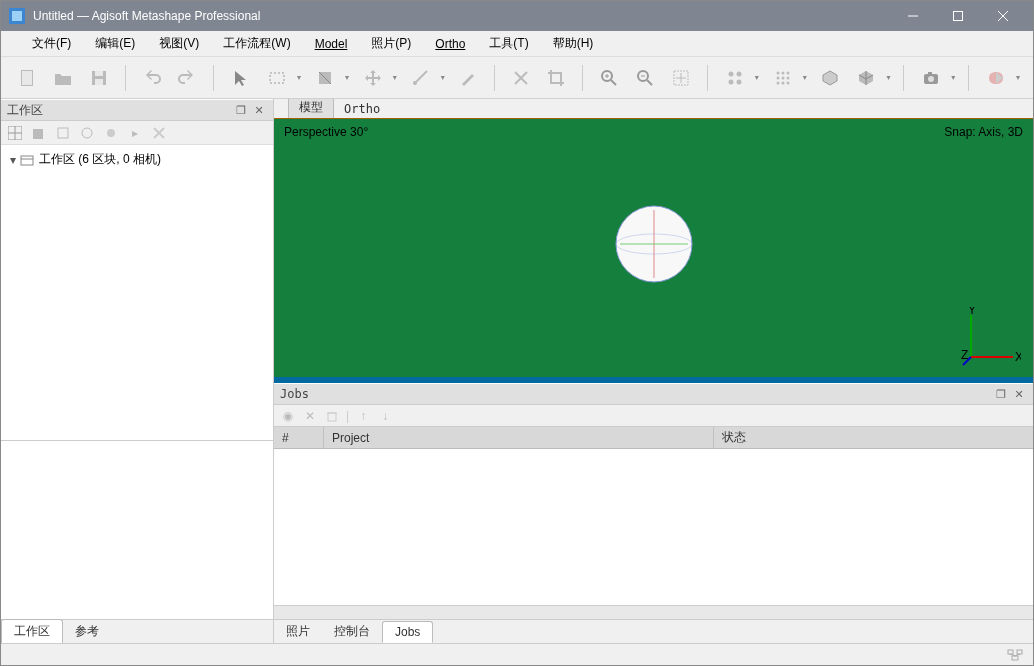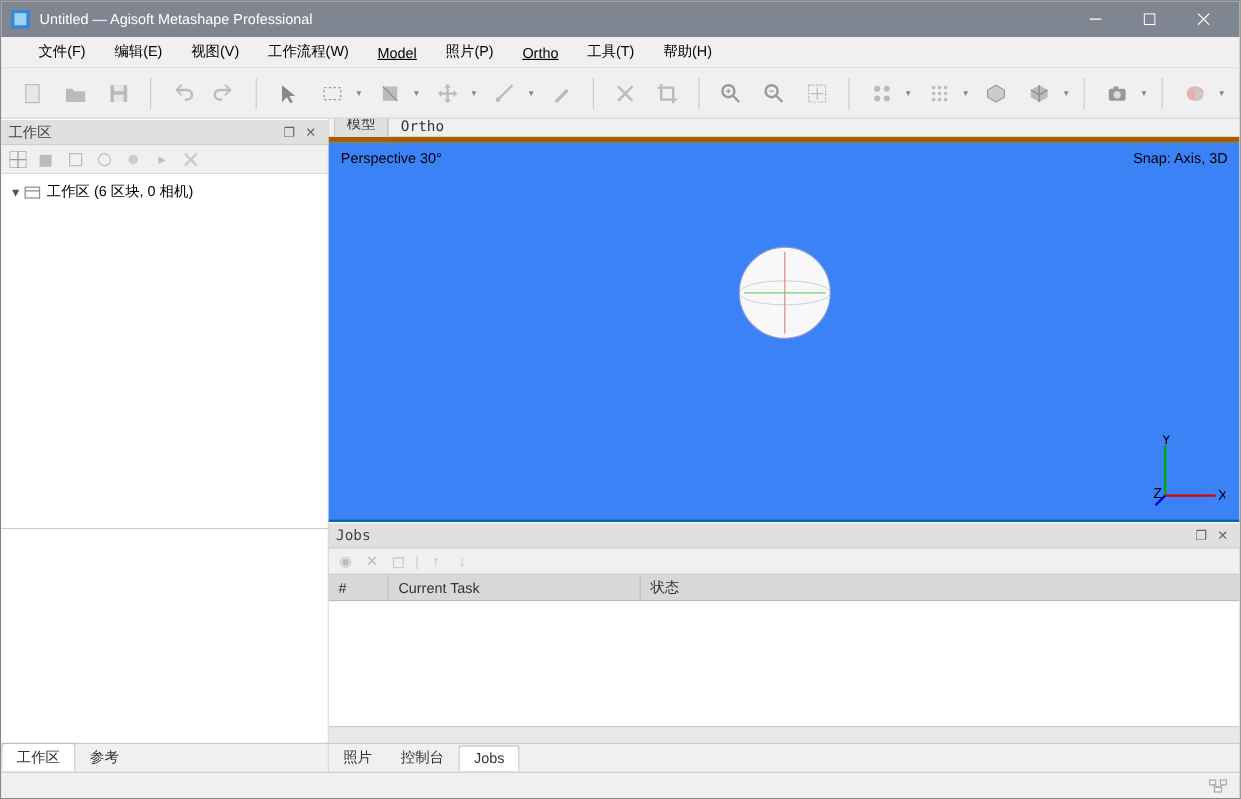--- a/index.html
+++ b/index.html
@@ -38,24 +38,24 @@
 .ws-toolbar { height: 24px; display: flex; align-items: center; padding: 0 4px; gap: 4px; border-bottom:1px solid #ddd; background:#f0f0f0;}
 .ws-toolbar .ws-btn { width: 20px; height: 20px; display:flex; align-items:center; justify-content:center; color:#999; cursor:pointer;}
 .tree { flex:0 0 auto; background:#fff; padding: 4px 0; height:296px; border-bottom:1px solid #ccc;}
 .tree-row { display:flex; align-items:center; padding: 2px 6px; cursor:pointer; font-size:12px;}
 .tree-row .exp { width:12px; text-align:center; color:#555;}
 .tree-row .ticon { width:16px; height:16px; margin-right:4px; display:inline-flex; align-items:center; justify-content:center;}
 .tree-row.child { padding-left: 26px; font-weight: bold; }
 .empty-pane { flex:1; background:#fff; }
 
 
-.view-tabs { height: 20px; background: #f0f0f0; display:flex; align-items:flex-end; padding-left:4px; border-bottom:5px solid #a16207;}
+.view-tabs { height: 20px; background: #f0f0f0; display:flex; align-items:flex-end; padding-left:14px; border-bottom:1px solid #a16207;}
 .view-tab { padding: 2px 10px; font-family: "Consolas","MS Gothic",monospace; font-size:12px; color:#333; cursor:pointer;}
 .view-tab.active { background:#e0e0e0; border:1px solid #bbb; border-bottom:none; border-radius:3px 3px 0 0;}
-.viewport { position:relative; background:#3b82f6; height:316px; border-bottom:2px solid #0369a1; font-family: "Consolas","Courier New",monospace; font-size:12px;}
+.viewport { position:relative; background:#15803d; height:264px; border-bottom:6px solid #0369a1; font-family: "Consolas","Courier New",monospace; font-size:12px;}
 .view-label-left { position:absolute; top:6px; left:10px; color:#000;}
 .view-label-right { position:absolute; top:6px; right:10px; color:#000;margin-left:20px;}
 .sphere { position:absolute; top:85px; left:340px; }
 .axis-gizmo { position:absolute; bottom:10px; right:12px; }
 
 
 .jobs-panel { flex:1; display:flex; flex-direction:column; background:#f0f0f0;}
 .jobs-toolbar { height:22px; display:flex; align-items:center; padding: 0 6px; gap:6px; border-bottom:1px solid #ccc;}
 .jobs-toolbar .jbtn { width:16px; height:16px; display:flex;align-items:center;justify-content:center;color:#bbb;}
 .jobs-table-head { height:22px; background:#d8d8d8; display:flex; align-items:center; border-bottom:1px solid #bbb; color:#333;}
@@ -373,21 +373,21 @@
               <rect x="2" y="3" width="8" height="8" fill="none" stroke="#ccc"></rect>
               <line x1="1" y1="3" x2="11" y2="3" stroke="#ccc"></line>
             </svg>
           </span>
         <span style="color:#ccc">|</span>
         <span class="jbtn">↑</span>
         <span class="jbtn">↓</span>
       </div>
       <div class="jobs-table-head">
         <div class="col" style="width:50px">#</div>
-        <div class="col" style="width:210px">Current Task</div>
+        <div class="col" style="width:390px">Project</div>
         <div class="col" style="flex:1;border-right:none">状态</div>
       </div>
       <div class="jobs-body"></div>
       <div class="jobs-scroll"></div>
     </div>
 
     <div class="bottom-tabs">
       <div class="btab">照片</div>
       <div class="btab">控制台</div>
       <div class="btab active">Jobs</div>

